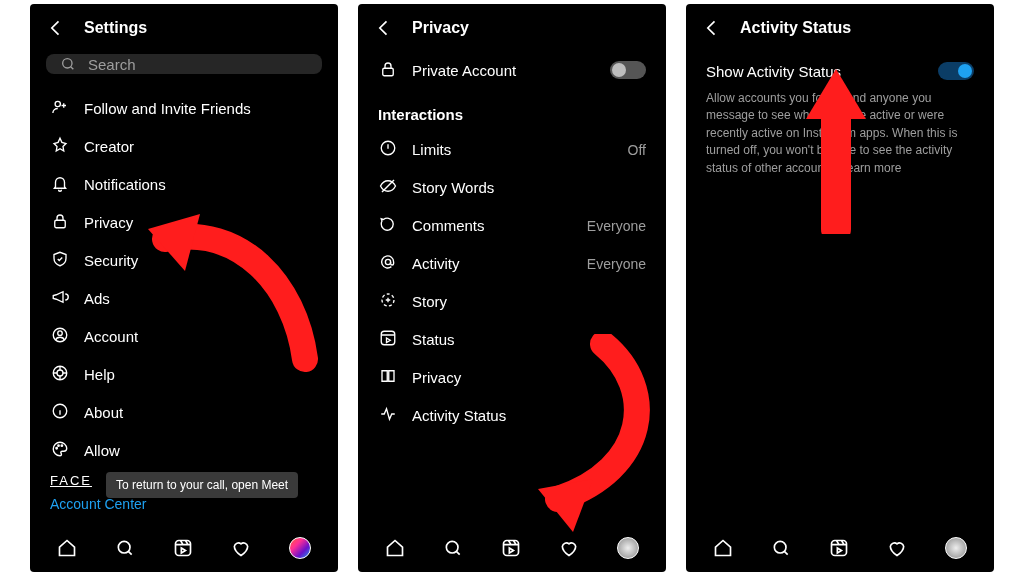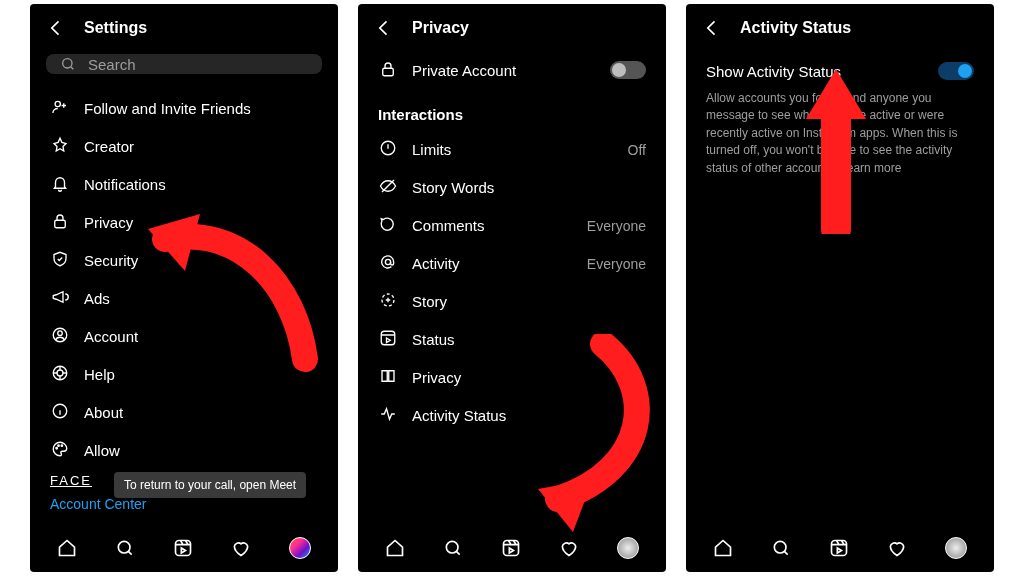--- a/index.html
+++ b/index.html
@@ -96,21 +96,21 @@
     padding:0 20px;
     color:var(--text);
   }
   .accounts-link{
     color:var(--link);
     font-size:14px;
     padding:8px 20px 0 20px;
   }
   .toast{
     position:absolute;
-    left:84px;
+    left:76px;
     bottom:74px;
     background:var(--toast-bg);
     color:var(--text);
     font-size:12px;
     padding:6px 10px;
     border-radius:4px;
   }
   .tabbar{
     height:48px;
     display:flex;

